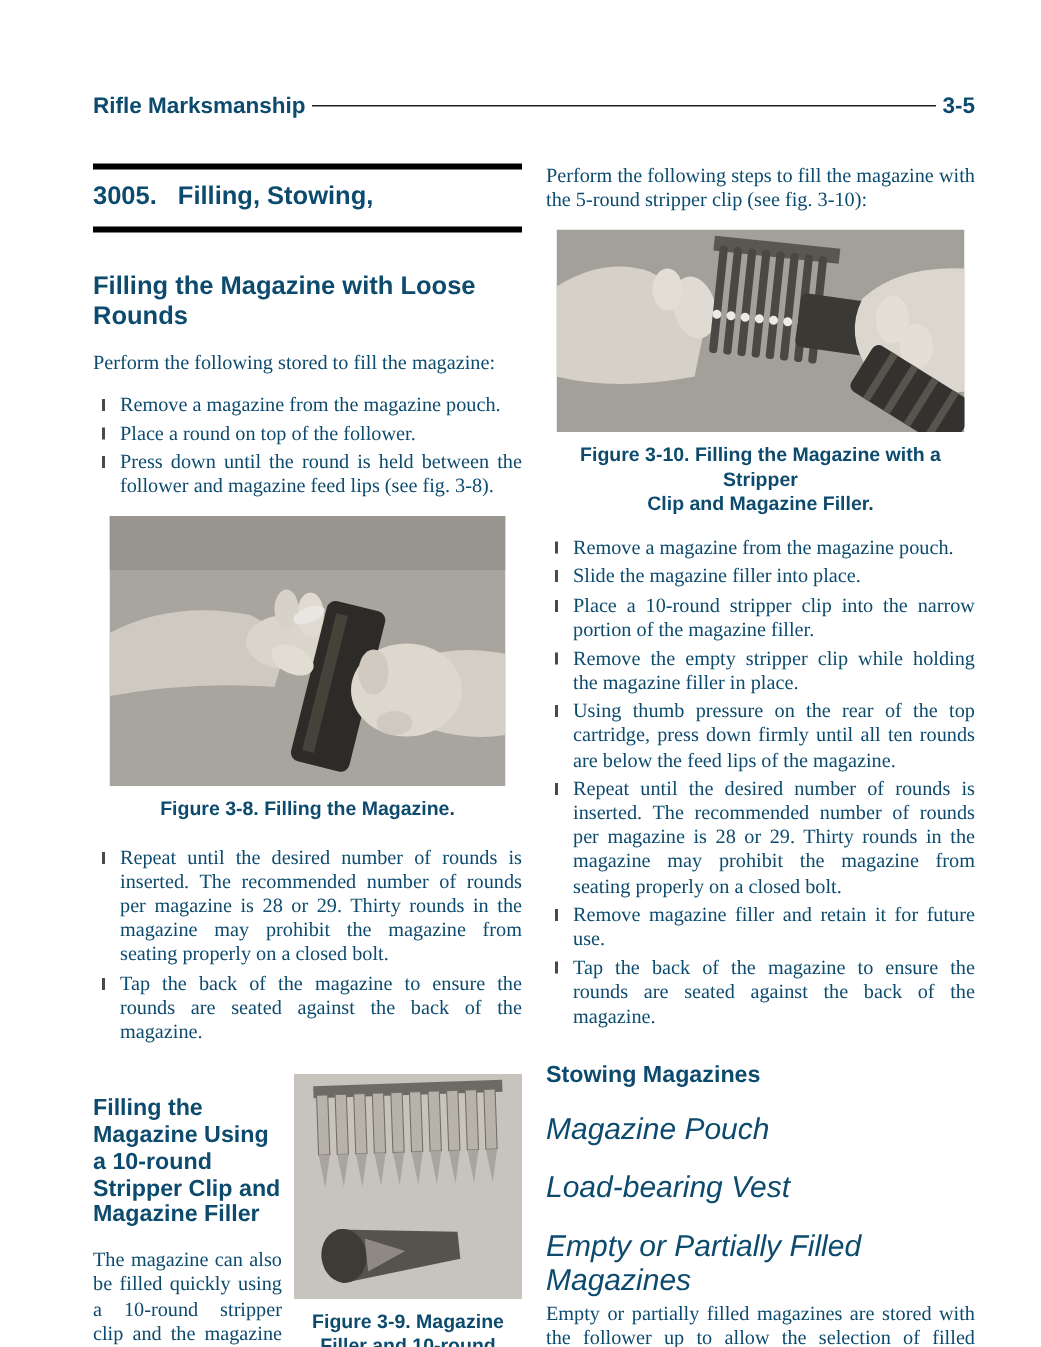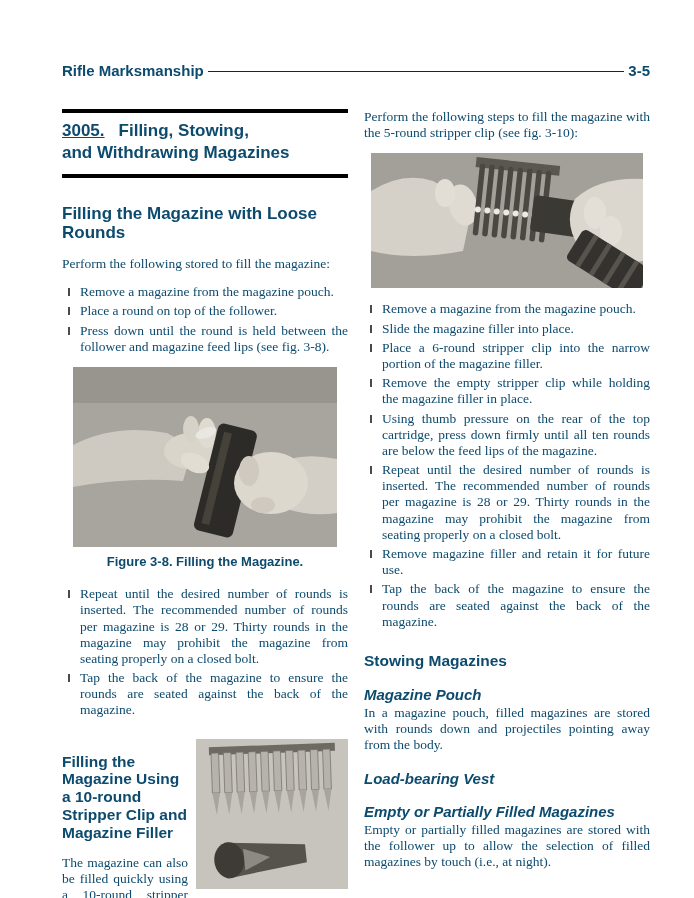--- a/index.html
+++ b/index.html
@@ -9,27 +9,27 @@
   
   .hdr{display:flex;align-items:baseline;font-family:"Liberation Sans", sans-serif;
        font-weight:bold;font-size:15px;}
   .hdr-rule{flex:1;border-top:1.5px solid #222;margin:0 4px;transform:translateY(-4px);}
   
   .cols{display:flex;gap:16px;margin-top:30px;}
   .col{width:286px;font-size:13.5px;line-height:1.2;}
   
   .secbox{border-top:4px solid #000;border-bottom:4px solid #000;padding:7px 0 9px;
           font-family:"Liberation Sans", sans-serif;font-weight:bold;font-size:17px;line-height:1.32;}
-  .secnum{margin-right:14px;text-decoration:underline;}
+  .secnum{margin-right:14px;}
   h2.sans{font-family:"Liberation Sans", sans-serif;font-weight:bold;font-size:17px;
           margin:26px 0 0;line-height:1.15;}
   h3.sans{font-family:"Liberation Sans", sans-serif;font-weight:bold;font-size:15.5px;
           margin:22px 0 0;line-height:1.15;}
-  h4.ital{font-family:"Liberation Sans", sans-serif;font-weight:bold;font-style:italic;
-          font-size:15px;margin:16px 0 2px;line-height:1.15;}
+  h4.ital{font-family:"Liberation Sans", sans-serif;font-weight:normal;font-style:italic;
+          font-size:20px;margin:16px 0 2px;line-height:1.15;}
   p{margin:13px 0 0;text-align:justify;}
   p.noj{text-align:left;}
   ul.blt{list-style:none;margin:12px 0 0;padding:0;}
   li.bullet{display:flex;margin:2px 0 3px;}
   .bm{flex:0 0 2px;height:8px;background:#4a4a4a;margin:4px 10px 0 6px;}
   .bt{display:block;flex:1;text-align:justify;}
   .figure{margin:12px auto 0;display:block;}
   .caption{font-family:"Liberation Sans", sans-serif;font-weight:bold;font-size:13px;
            text-align:center;margin-top:7px;line-height:1.25;}
   
@@ -51,21 +51,20 @@
   </div>
 
   <div class="cols">
 
     <div class="col">
 
       <div class="secbox">
         <div>
           <span class="secnum">3005.</span><span>Filling, Stowing,</span>
         </div>
-        <div>and Withdrawing Magazines</div>
       </div>
 
       <h2 class="sans">Filling the Magazine with Loose Rounds</h2>
 
       <p class="noj">Perform the following stored to fill the magazine:</p>
 
       <ul class="blt">
         <li class="bullet">
             <span class="bm"></span>
             <span class="bt">Remove a magazine from the magazine pouch.</span>
@@ -197,33 +196,37 @@
         </g>
         <g transform="rotate(32 235 110)">
           <rect x="198" y="92" width="80" height="36" rx="5" fill="#34322e"></rect>
           <rect x="210" y="92" width="5" height="36" fill="#57544e"></rect>
           <rect x="226" y="92" width="5" height="36" fill="#57544e"></rect>
           <rect x="242" y="92" width="5" height="36" fill="#57544e"></rect>
           <rect x="258" y="92" width="5" height="36" fill="#57544e"></rect>
         </g>
       </svg>
 
+      <div class="caption">
+        <div>Figure 3-10. Filling the Magazine with a Stripper</div>
+        <div>Clip and Magazine Filler.</div>
+      </div>
 
       <ul class="blt" style="margin-top:13px">
         <li class="bullet">
             <span class="bm"></span>
             <span class="bt">Remove a magazine from the magazine pouch.</span>
           </li>
         <li class="bullet">
             <span class="bm"></span>
             <span class="bt">Slide the magazine filler into place.</span>
           </li>
         <li class="bullet">
             <span class="bm"></span>
-            <span class="bt">Place a 6-round stripper clip into the narrow portion of the magazine filler.</span>
+            <span class="bt">Place a 10-round stripper clip into the narrow portion of the magazine filler.</span>
           </li>
         <li class="bullet">
             <span class="bm"></span>
             <span class="bt">Remove the empty stripper clip while holding the magazine filler in place.</span>
           </li>
         <li class="bullet">
             <span class="bm"></span>
             <span class="bt">Using thumb pressure on the rear of the top cartridge, press down firmly until all ten rounds are below the feed lips of the magazine.</span>
           </li>
         <li class="bullet">
@@ -236,21 +239,20 @@
           </li>
         <li class="bullet">
             <span class="bm"></span>
             <span class="bt">Tap the back of the magazine to ensure the rounds are seated against the back of the magazine.</span>
           </li>
       </ul>
 
       <h3 class="sans">Stowing Magazines</h3>
 
       <h4 class="ital">Magazine Pouch</h4>
-      <p style="margin-top:0">In a magazine pouch, filled magazines are stored with rounds down and projectiles pointing away from the body.</p>
 
       <h4 class="ital">Load-bearing Vest</h4>
 
       <h4 class="ital">Empty or Partially Filled Magazines</h4>
       <p style="margin-top:0">Empty or partially filled magazines are stored with the follower up to allow the selection of filled magazines by touch (i.e., at night).</p>
 
     </div>
   </div>
 </div>
 

